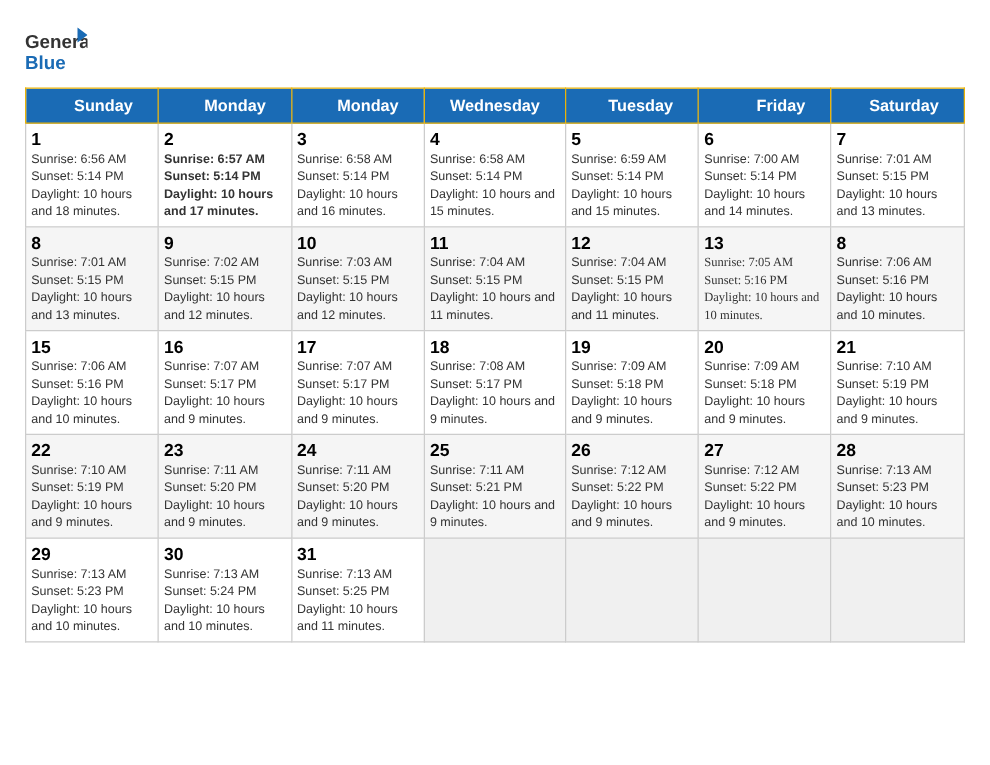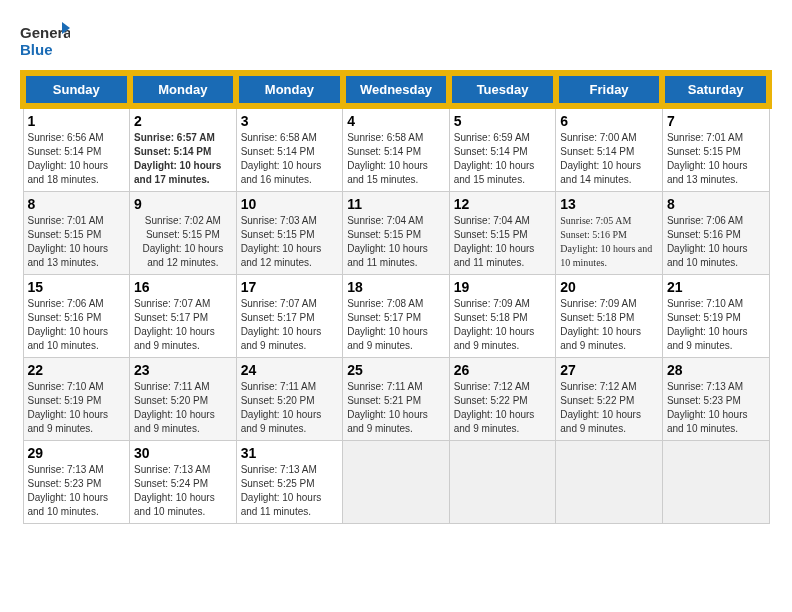--- a/index.html
+++ b/index.html
@@ -33,25 +33,25 @@
       color: #444;
     }
     .calendar {
       width: 100%;
       border-collapse: collapse;
       font-size: 11px;
     }
     .calendar thead th {
       background-color: #1a6bb5;
       color: #fff;
-      padding: 6px 4px;
-      text-align: center;
+      padding: 6px 20px;
+      text-align: right;
       font-size: 13px;
       font-weight: bold;
-      border: 6px solid #eab308;
+      border: 1px solid #eab308;
     }
     .calendar tbody td {
       border: 1px solid #ccc;
       vertical-align: top;
       padding: 4px;
       width: calc(100% / 7);
       min-height: 80px;
     }
     .calendar tbody tr:nth-child(even) td {
       background-color: #f5f5f5;
@@ -150,21 +150,21 @@
       </tr>
       <tr>
         <td>
           <span class="day-number">8</span>
           <div class="day-info" style="white-space: pre-line;">Sunrise: 7:01 AM
 Sunset: 5:15 PM
 Daylight: 10 hours and 13 minutes.</div>
         </td>
         <td>
           <span class="day-number">9</span>
-          <div class="day-info" style="white-space: pre-line; text-align: center;">Sunrise: 7:02 AM
+          <div class="day-info" style="white-space: pre-line;">Sunrise: 7:02 AM
 Sunset: 5:15 PM
 Daylight: 10 hours and 12 minutes.</div>
         </td>
         <td>
           <span class="day-number">10</span>
           <div class="day-info" style="white-space: pre-line;">Sunrise: 7:03 AM
 Sunset: 5:15 PM
 Daylight: 10 hours and 12 minutes.</div>
         </td>
         <td>

